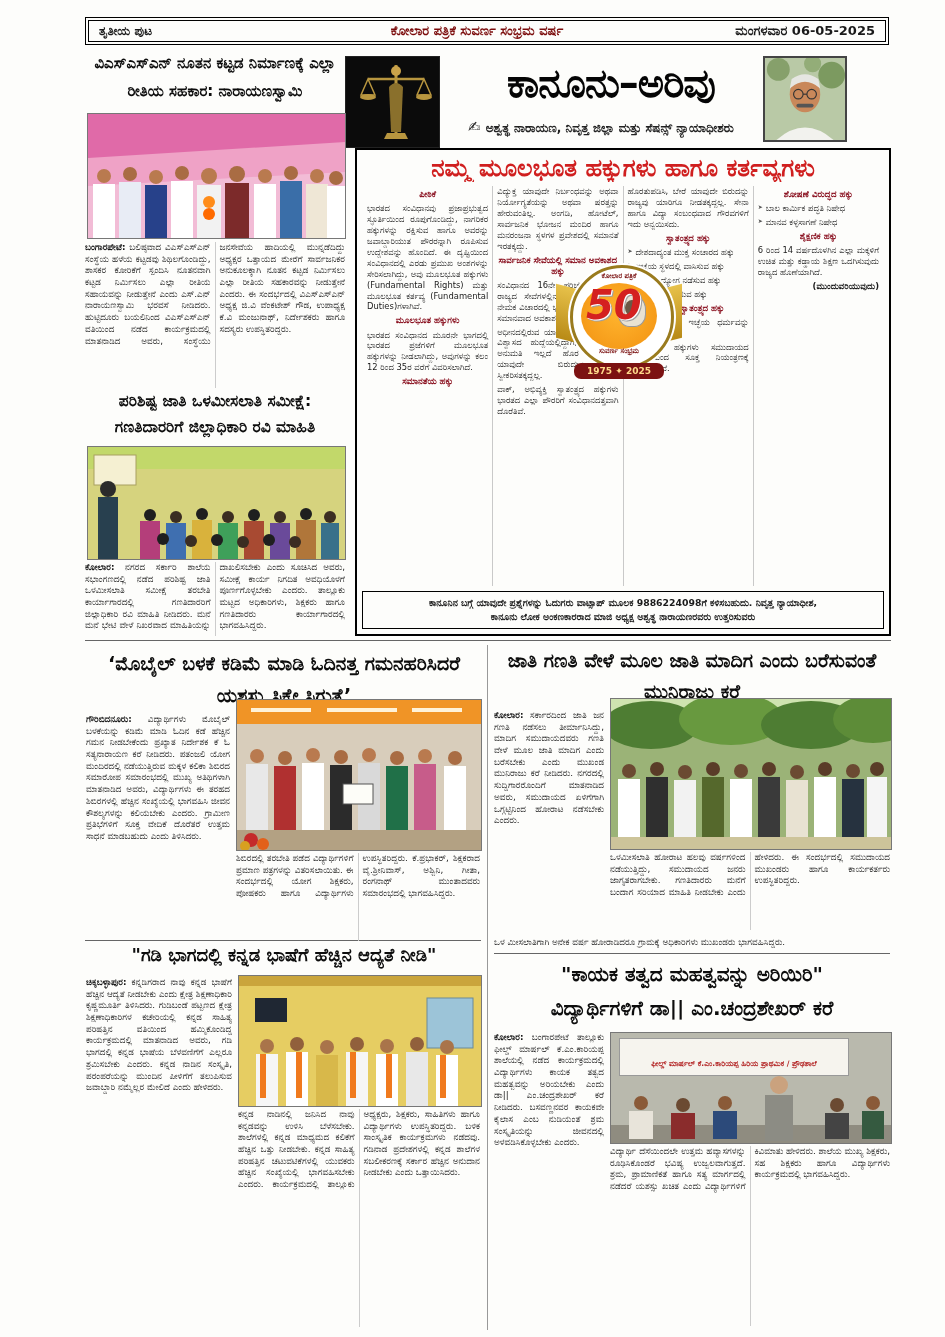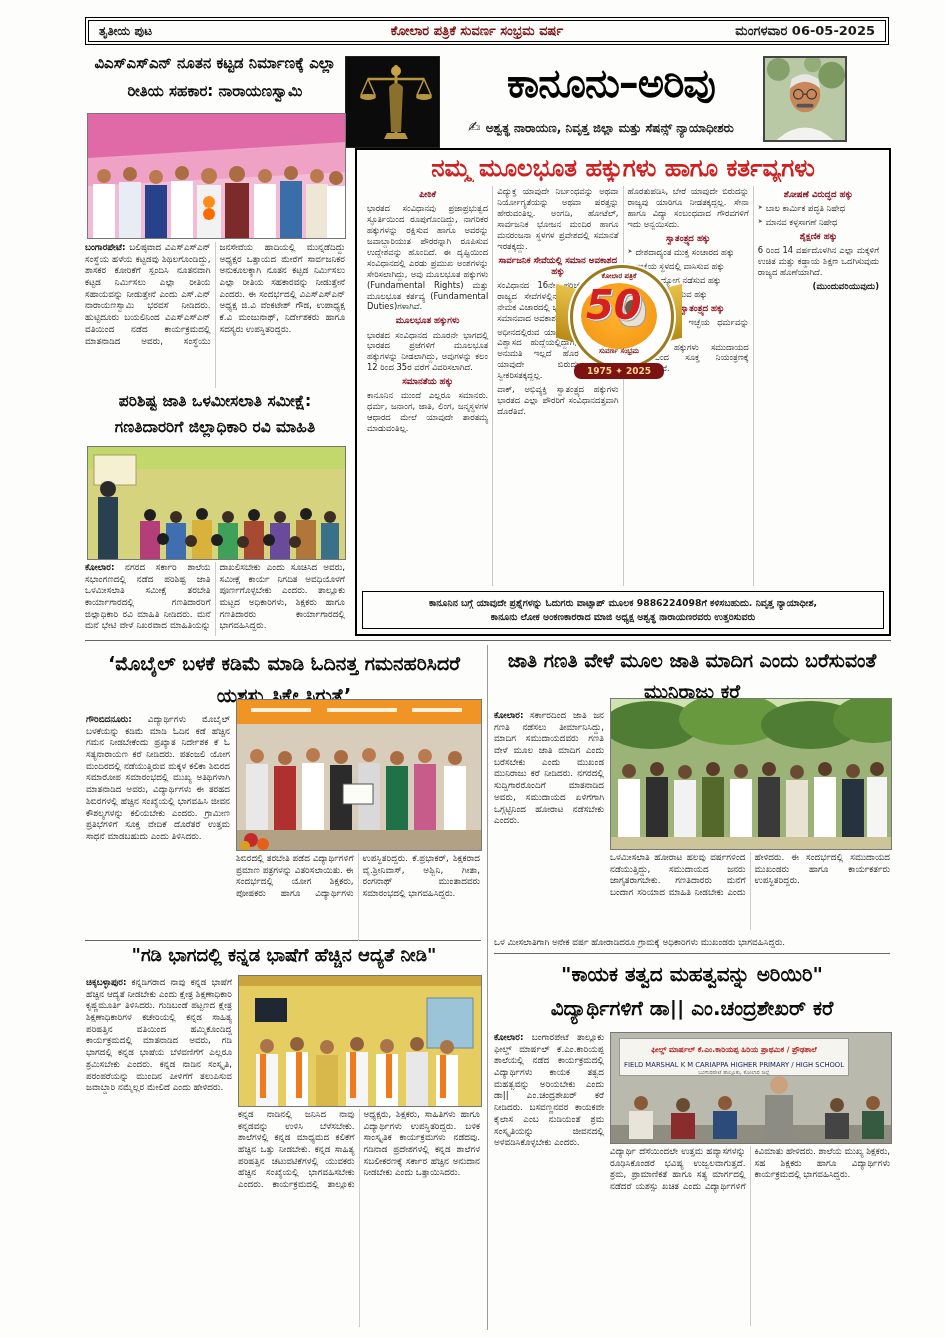--- a/index.html
+++ b/index.html
@@ -31,21 +31,21 @@
   
   .photo{border:1px solid #777;overflow:hidden;background:#ccc;}
   .photo svg{display:block;width:100%;height:100%;}
   #photo-vssn{left:87px;top:113px;width:257px;height:124px;}
   #photo-survey{left:87px;top:446px;width:257px;height:112px;}
   #photo-mobile{left:236px;top:699px;width:244px;height:150px;}
   #photo-madiga{left:610px;top:698px;width:280px;height:150px;}
   #photo-kannada{left:238px;top:975px;width:242px;height:130px;}
   #photo-kayaka{left:610px;top:1032px;width:280px;height:110px;}
   #kayaka-banner{position:absolute;left:8px;top:5px;width:230px;height:38px;background:#f6f4ee;border:1px solid #999;
-                 text-align:center;overflow:hidden;padding-top:6px;box-sizing:border-box;}
+                 text-align:center;overflow:hidden;padding-top:20px;box-sizing:border-box;}
   #kayaka-banner .kn{font-size:7.5px;font-weight:bold;color:#b32424;line-height:1.3;}
   #kayaka-banner .en{font-size:6.8px;font-weight:normal;color:#12235e;line-height:1.25;margin-top:6px;}
   #kayaka-banner .sub{font-size:5.5px;color:#555;line-height:1.2;}
   
   .body-text{font-size:8.8px;line-height:1.33;text-align:justify;color:#181818;overflow:hidden;}
   .cols2{column-count:2;column-gap:9px;column-rule:1px solid #ccc;}
   .dl{font-weight:bold;}
   #vssn-body{left:85px;top:242px;width:260px;height:146px;}
   #survey-body{left:85px;top:562px;width:260px;height:74px;}
   #mobile-leftcol{left:86px;top:714px;width:144px;height:228px;}
@@ -215,21 +215,20 @@
   <div id="main-box" class="abs">
     <div id="hl-main" class="abs hl" style="left:4px;top:4px;position:relative;">ನಮ್ಮ ಮೂಲಭೂತ ಹಕ್ಕುಗಳು ಹಾಗೂ ಕರ್ತವ್ಯಗಳು</div>
     <div id="main-cols">
       <div class="mcol">
 
       <div class="seg h">ಪೀಠಿಕೆ</div>
           <div class="seg p">ಭಾರತದ ಸಂವಿಧಾನವು ಪ್ರಜಾಪ್ರಭುತ್ವದ ಸ್ಫೂರ್ತಿಯಿಂದ ರೂಪುಗೊಂಡಿದ್ದು, ನಾಗರಿಕರ ಹಕ್ಕುಗಳನ್ನು ರಕ್ಷಿಸುವ ಹಾಗೂ ಅವರನ್ನು ಜವಾಬ್ದಾರಿಯುತ ಪೌರರನ್ನಾಗಿ ರೂಪಿಸುವ ಉದ್ದೇಶವನ್ನು ಹೊಂದಿದೆ. ಈ ದೃಷ್ಟಿಯಿಂದ ಸಂವಿಧಾನದಲ್ಲಿ ಎರಡು ಪ್ರಮುಖ ಅಂಶಗಳನ್ನು ಸೇರಿಸಲಾಗಿದ್ದು, ಅವು ಮೂಲಭೂತ ಹಕ್ಕುಗಳು (Fundamental Rights) ಮತ್ತು ಮೂಲಭೂತ ಕರ್ತವ್ಯ (Fundamental Duties)ಗಳಾಗಿವೆ.</div>
           <div class="seg h">ಮೂಲಭೂತ ಹಕ್ಕುಗಳು</div>
           <div class="seg p">ಭಾರತದ ಸಂವಿಧಾನದ ಮೂರನೇ ಭಾಗದಲ್ಲಿ ಭಾರತದ ಪ್ರಜೆಗಳಿಗೆ ಮೂಲಭೂತ ಹಕ್ಕುಗಳನ್ನು ನೀಡಲಾಗಿದ್ದು, ಅವುಗಳನ್ನು ಕಲಂ 12 ರಿಂದ 35ರ ವರೆಗೆ ವಿವರಿಸಲಾಗಿದೆ.</div>
           <div class="seg h">ಸಮಾನತೆಯ ಹಕ್ಕು</div>
-          <div class="seg p">ಕಾನೂನಿನ ಮುಂದೆ ಎಲ್ಲರೂ ಸಮಾನರು. ಧರ್ಮ, ಜನಾಂಗ, ಜಾತಿ, ಲಿಂಗ, ಜನ್ಮಸ್ಥಳಗಳ ಆಧಾರದ ಮೇಲೆ ಯಾವುದೇ ತಾರತಮ್ಯ ಮಾಡುವಂತಿಲ್ಲ.</div>
         </div>
       <div class="mcol">
 
       <div class="seg p">ವಿದ್ಯುಕ್ತ ಯಾವುದೇ ನಿರ್ಬಂಧವನ್ನು ಅಥವಾ ನಿರ್ಯೋಗ್ಯತೆಯನ್ನು ಅಥವಾ ಷರತ್ತನ್ನು ಹೇರುವಂತಿಲ್ಲ. ಅಂಗಡಿ, ಹೋಟೆಲ್, ಸಾರ್ವಜನಿಕ ಭೋಜನ ಮಂದಿರ ಹಾಗೂ ಮನರಂಜನಾ ಸ್ಥಳಗಳ ಪ್ರವೇಶದಲ್ಲಿ ಸಮಾನತೆ ಇರತಕ್ಕದ್ದು.</div>
           <div class="seg h">ಸಾರ್ವಜನಿಕ ಸೇವೆಯಲ್ಲಿ ಸಮಾನ ಅವಕಾಶದ ಹಕ್ಕು</div>
           <div class="seg p">ಸಂವಿಧಾನದ 16ನೇ ಪರಿಚ್ಛೇದದ ಪ್ರಕಾರ ರಾಜ್ಯದ ಸೇವೆಗಳಲ್ಲಿನ ಯಾವುದೇ ಹುದ್ದೆಗೆ ನೇಮಕ ವಿಚಾರದಲ್ಲಿ ಭಾರತದ ಎಲ್ಲಾ ಪೌರರಿಗೆ ಸಮಾನವಾದ ಅವಕಾಶವಿರತಕ್ಕದ್ದು.</div>
           <div class="seg p">ಅಧೀನದಲ್ಲಿರುವ ಯಾವುದೇ ಲಾಭದ ಅಥವಾ ವಿಶ್ವಾಸದ ಹುದ್ದೆಯಲ್ಲಿದ್ದಾಗ, ರಾಷ್ಟ್ರಾಧ್ಯಕ್ಷರ ಅನುಮತಿ ಇಲ್ಲದೆ ಹೊರ ರಾಷ್ಟ್ರದಿಂದ ಯಾವುದೇ ಬಿರುದು-ಬಾವಲಿಗಳನ್ನು ಸ್ವೀಕರಿಸತಕ್ಕದ್ದಲ್ಲ.</div>
           <div class="seg p">ವಾಕ್, ಅಭಿವ್ಯಕ್ತಿ ಸ್ವಾತಂತ್ರ್ಯದ ಹಕ್ಕುಗಳು ಭಾರತದ ಎಲ್ಲಾ ಪೌರರಿಗೆ ಸಂವಿಧಾನದತ್ತವಾಗಿ ದೊರೆತಿವೆ.</div>
         </div>
       <div class="mcol">

